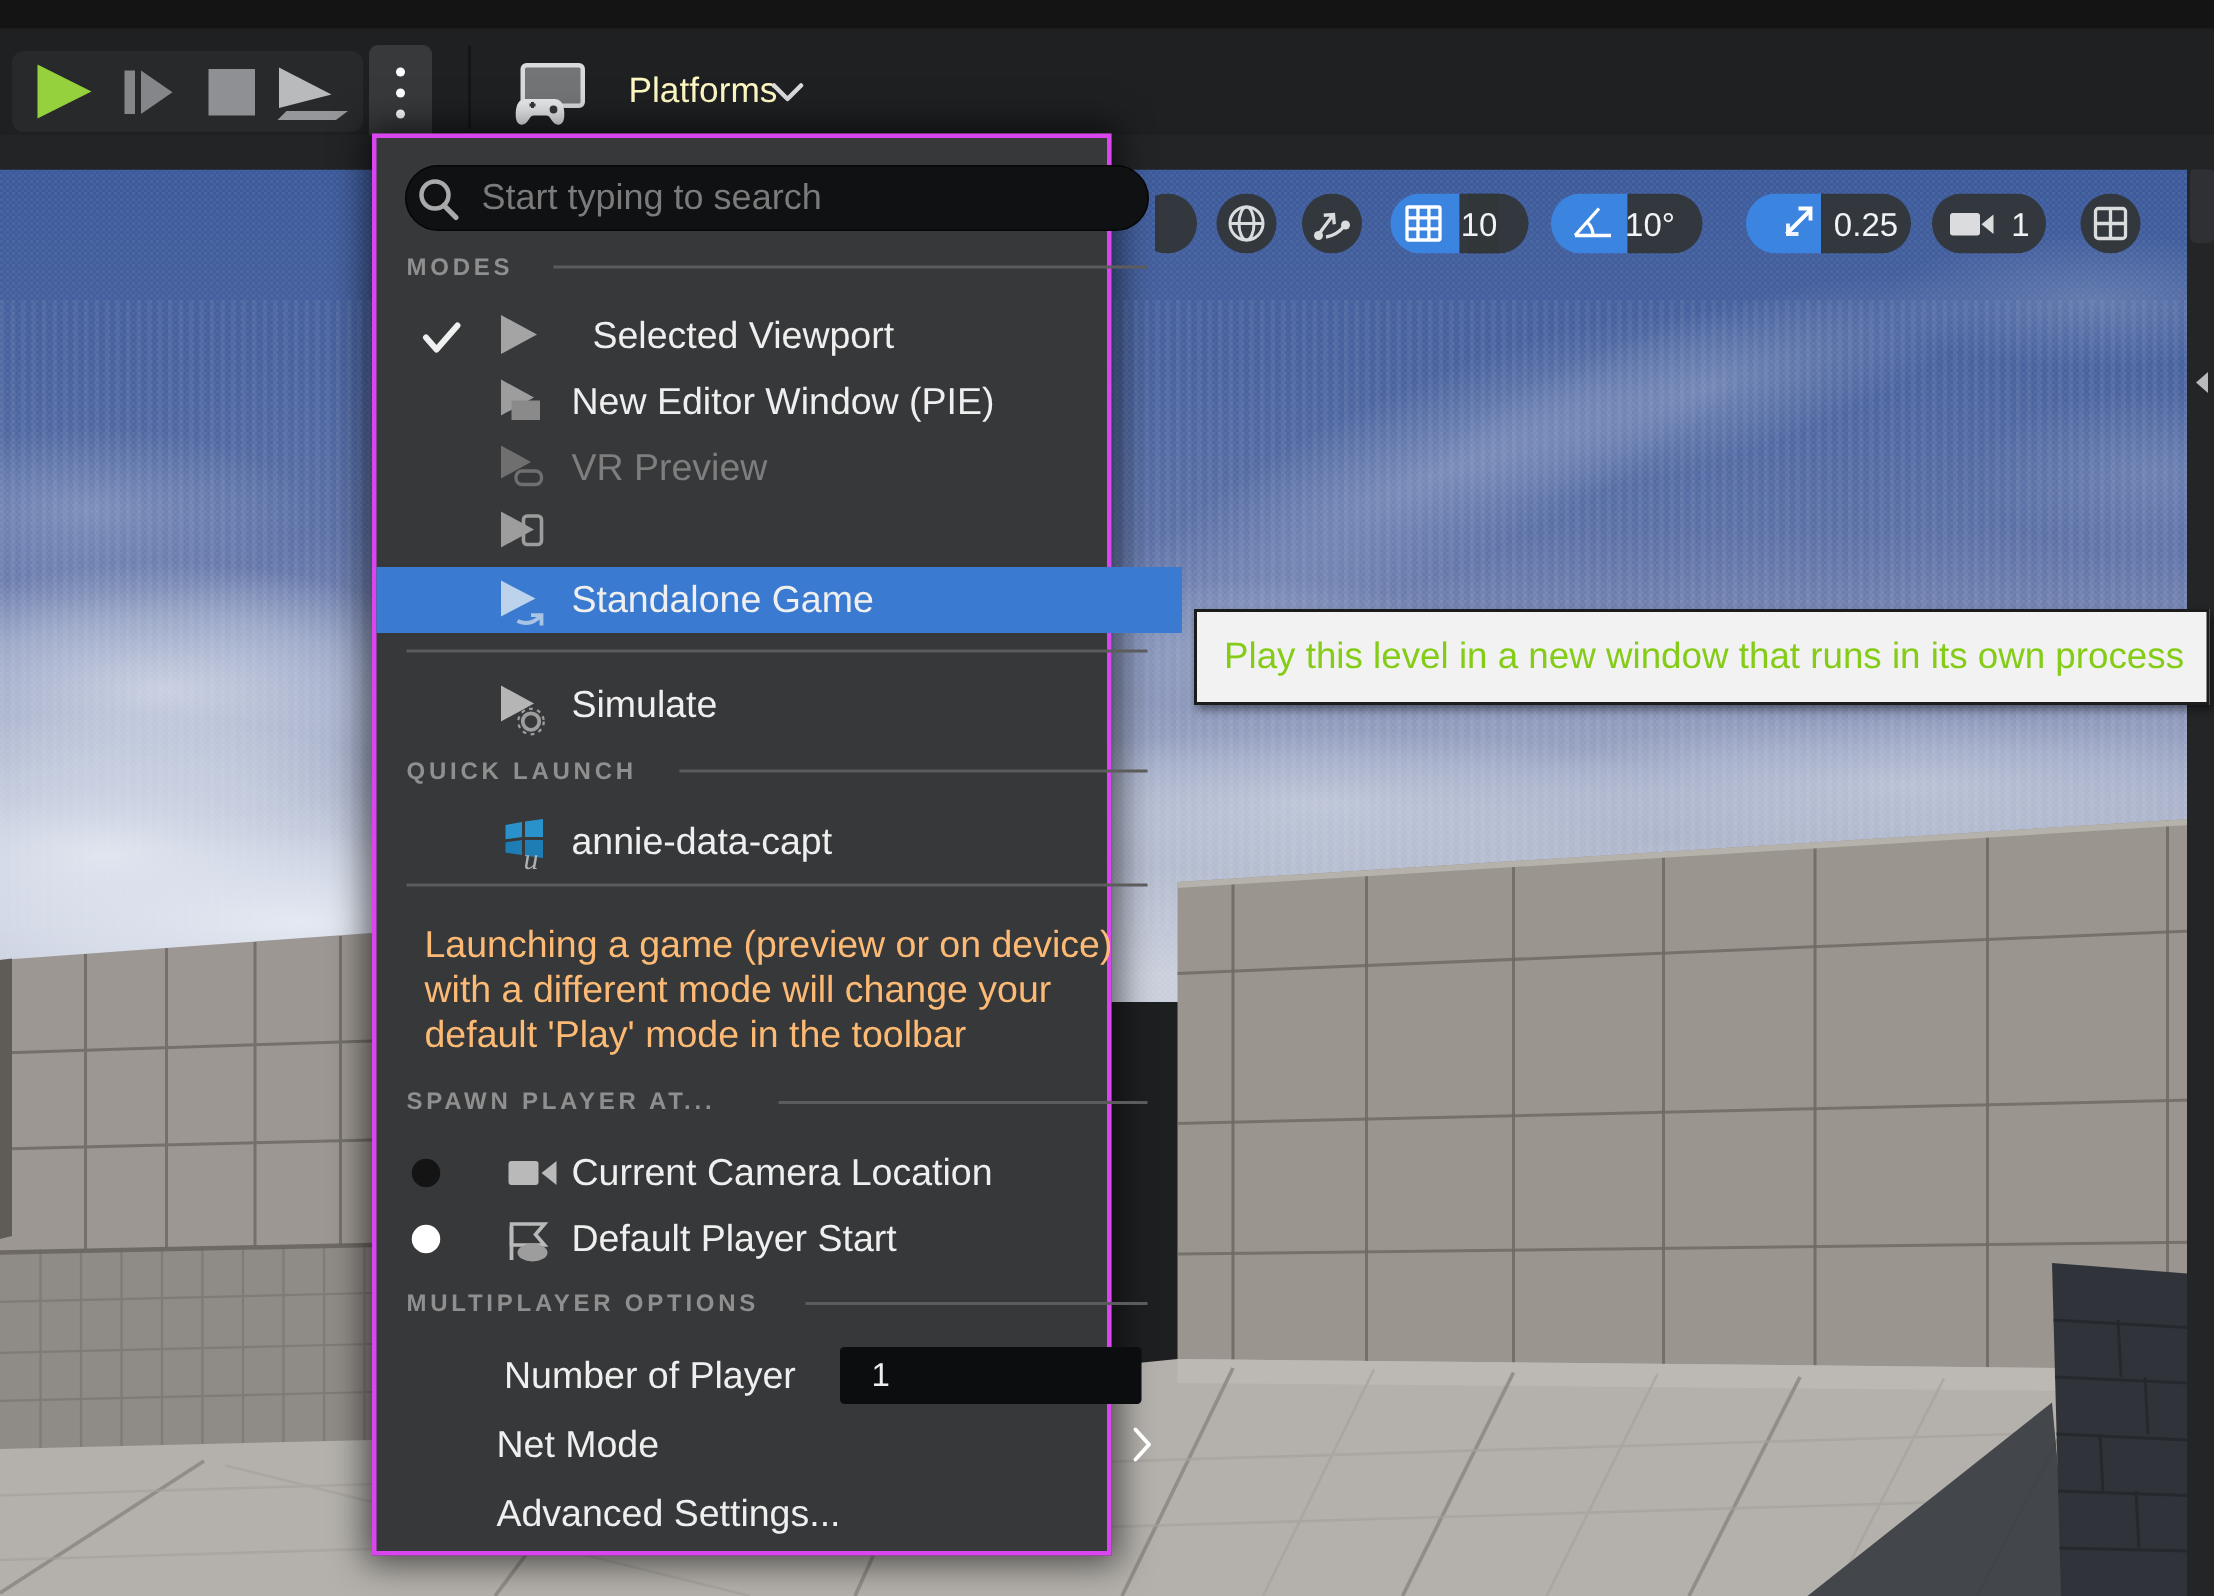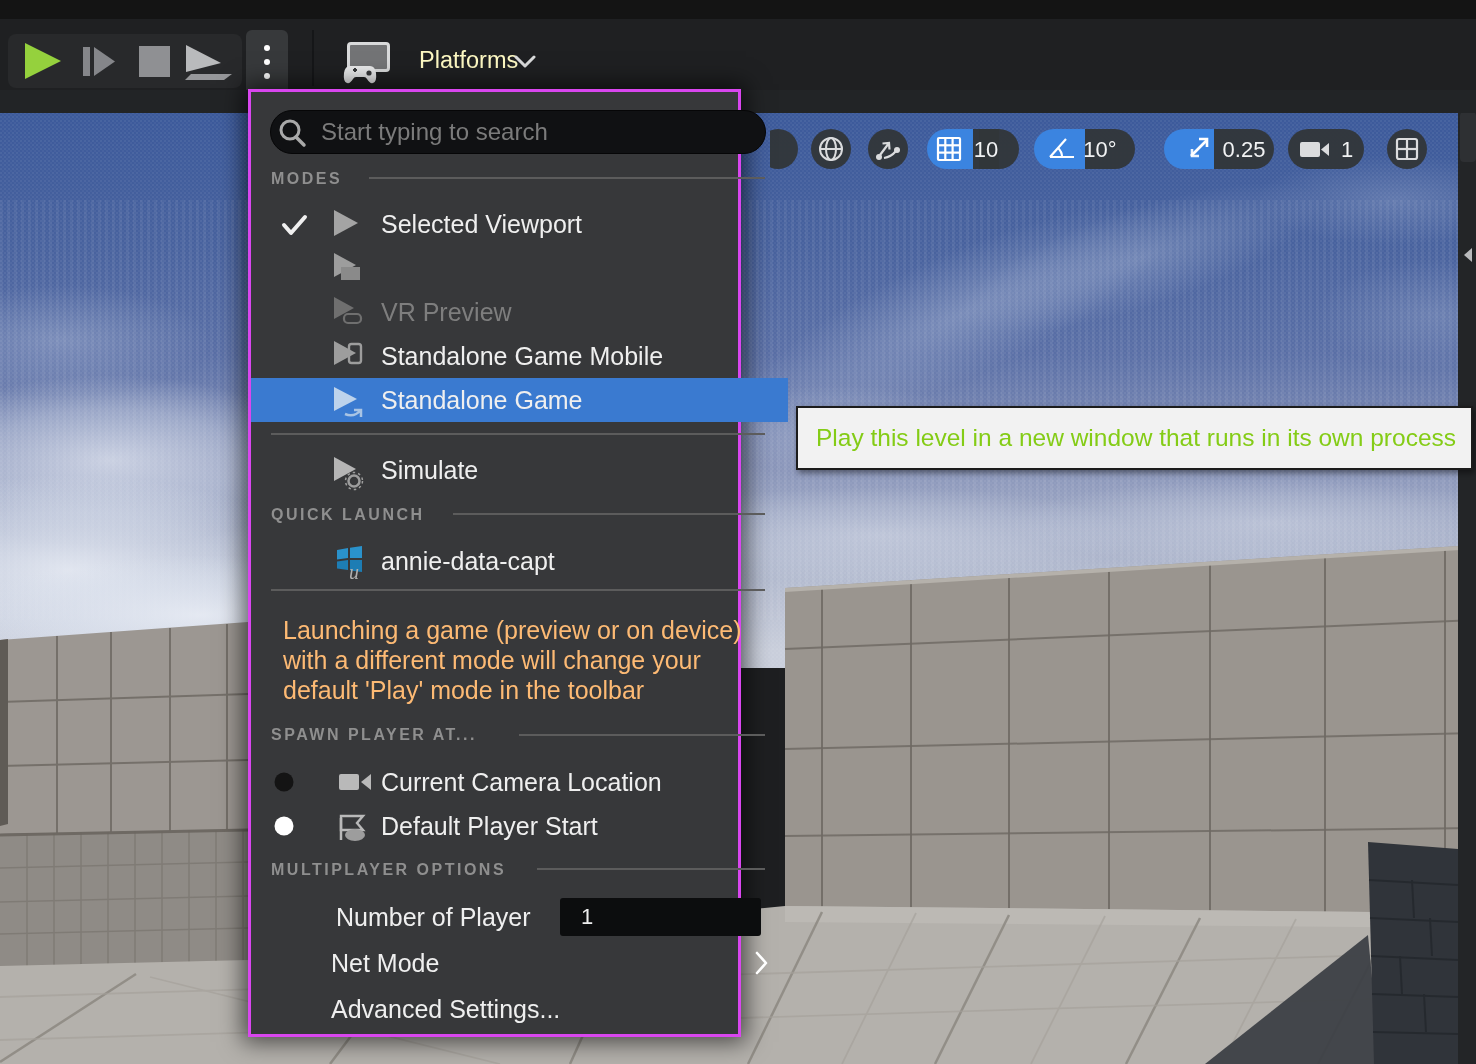--- a/index.html
+++ b/index.html
@@ -257,23 +257,23 @@
   <div class="lbl" style="left:20px;top:414px;">QUICK LAUNCH</div>
   <div class="hline" style="left:202px;top:421px;width:312px;"></div>
   <div class="lbl" style="left:20px;top:600px;margin-top:34px;">SPAWN PLAYER AT...</div>
   <div class="hline" style="left:268px;top:642px;width:246px;"></div>
   <div class="lbl" style="left:20px;top:769px;">MULTIPLAYER OPTIONS</div>
   <div class="hline" style="left:286px;top:776px;width:228px;"></div>
 
   <div class="hline" style="left:20px;top:341px;width:494px;"></div>
   <div class="hline" style="left:20px;top:497px;width:494px;"></div>
 
-  <div class="mi" style="left:130px;top:110px;">Selected Viewport</div>
+  <div class="mi" style="left:144px;top:110px;">Selected Viewport</div>
+  <div class="mi" style="left:130px;top:154px;">New Editor Window (PIE)</div>
   <div class="mi" style="left:130px;top:198px;color:#7e7e7e;">VR Preview</div>
-  <div class="mi" style="left:130px;top:242px;">Standalone Game Mobile</div>
   <div class="mi" style="left:130px;top:286px;">Standalone Game</div>
   <div class="mi" style="left:130px;top:356px;">Simulate</div>
   <div class="mi" style="left:130px;top:668px;">Current Camera Location</div>
   <div class="mi" style="left:130px;top:447px;">annie-data-capt</div>
   <div class="mi" style="left:130px;top:712px;">Default Player Start</div>
   <div class="mi" style="left:85px;top:803px;">Number of Player</div>
   <div class="mi" style="left:80px;top:849px;">Net Mode</div>
   <div class="mi" style="left:80px;top:895px;">Advanced Settings...</div>
 
   <div class="abs" style="left:32px;top:523px;font-size:25px;line-height:30px;color:#fdba74;white-space:nowrap;">Launching a game (preview or on device)<br>with a different mode will change your<br>default 'Play' mode in the toolbar</div>

